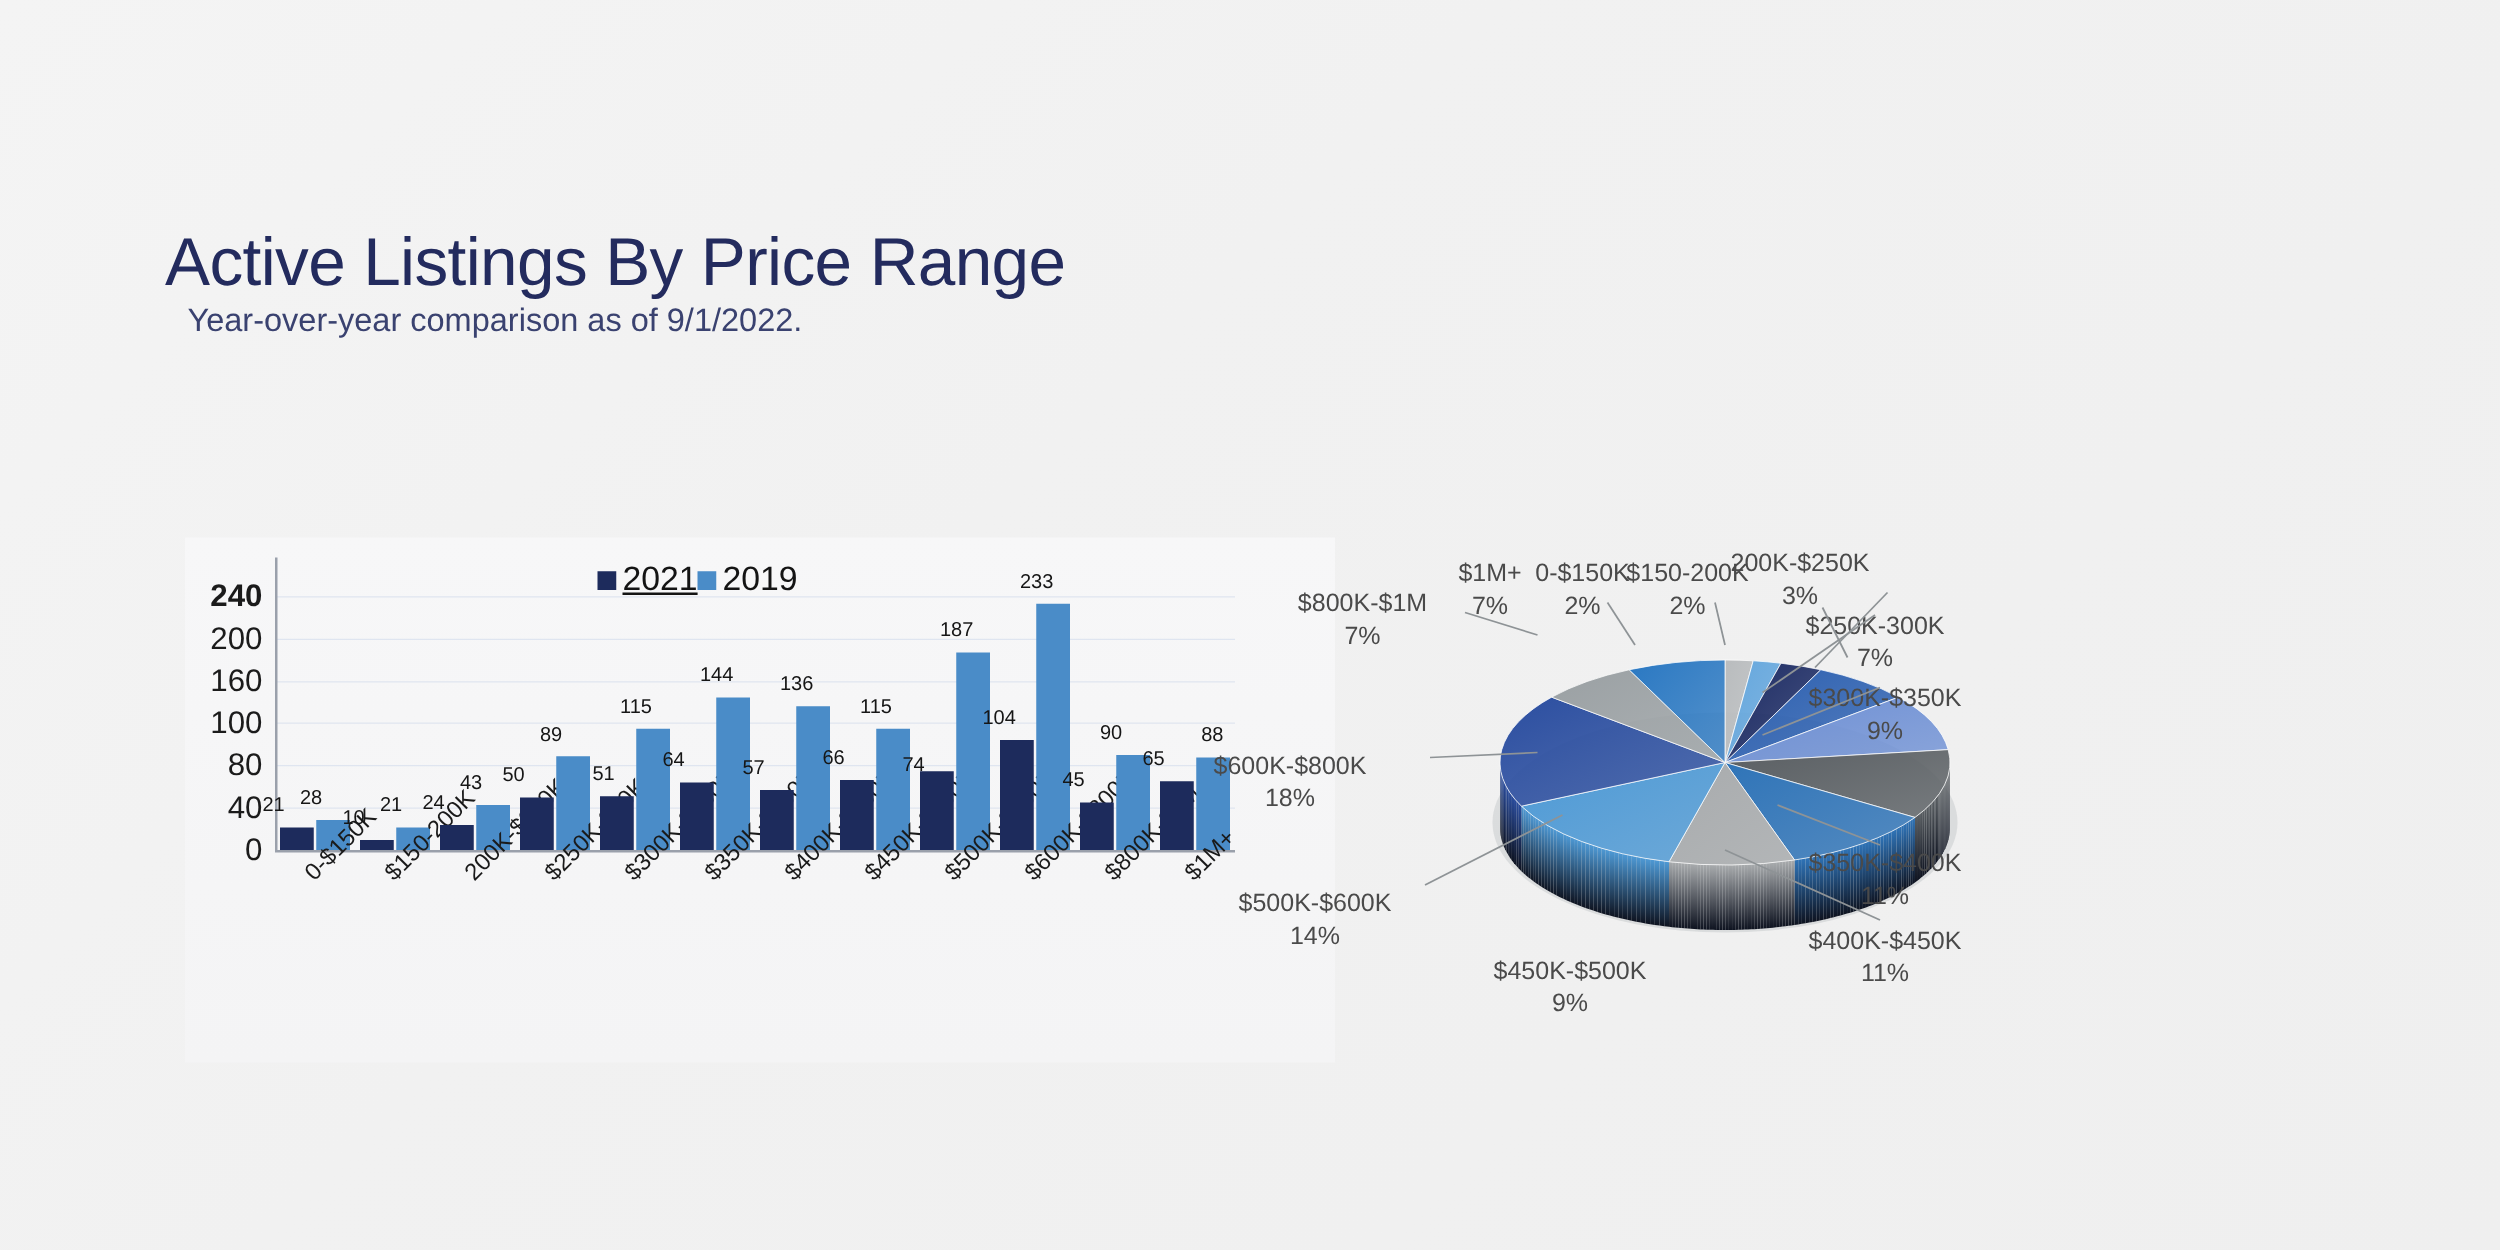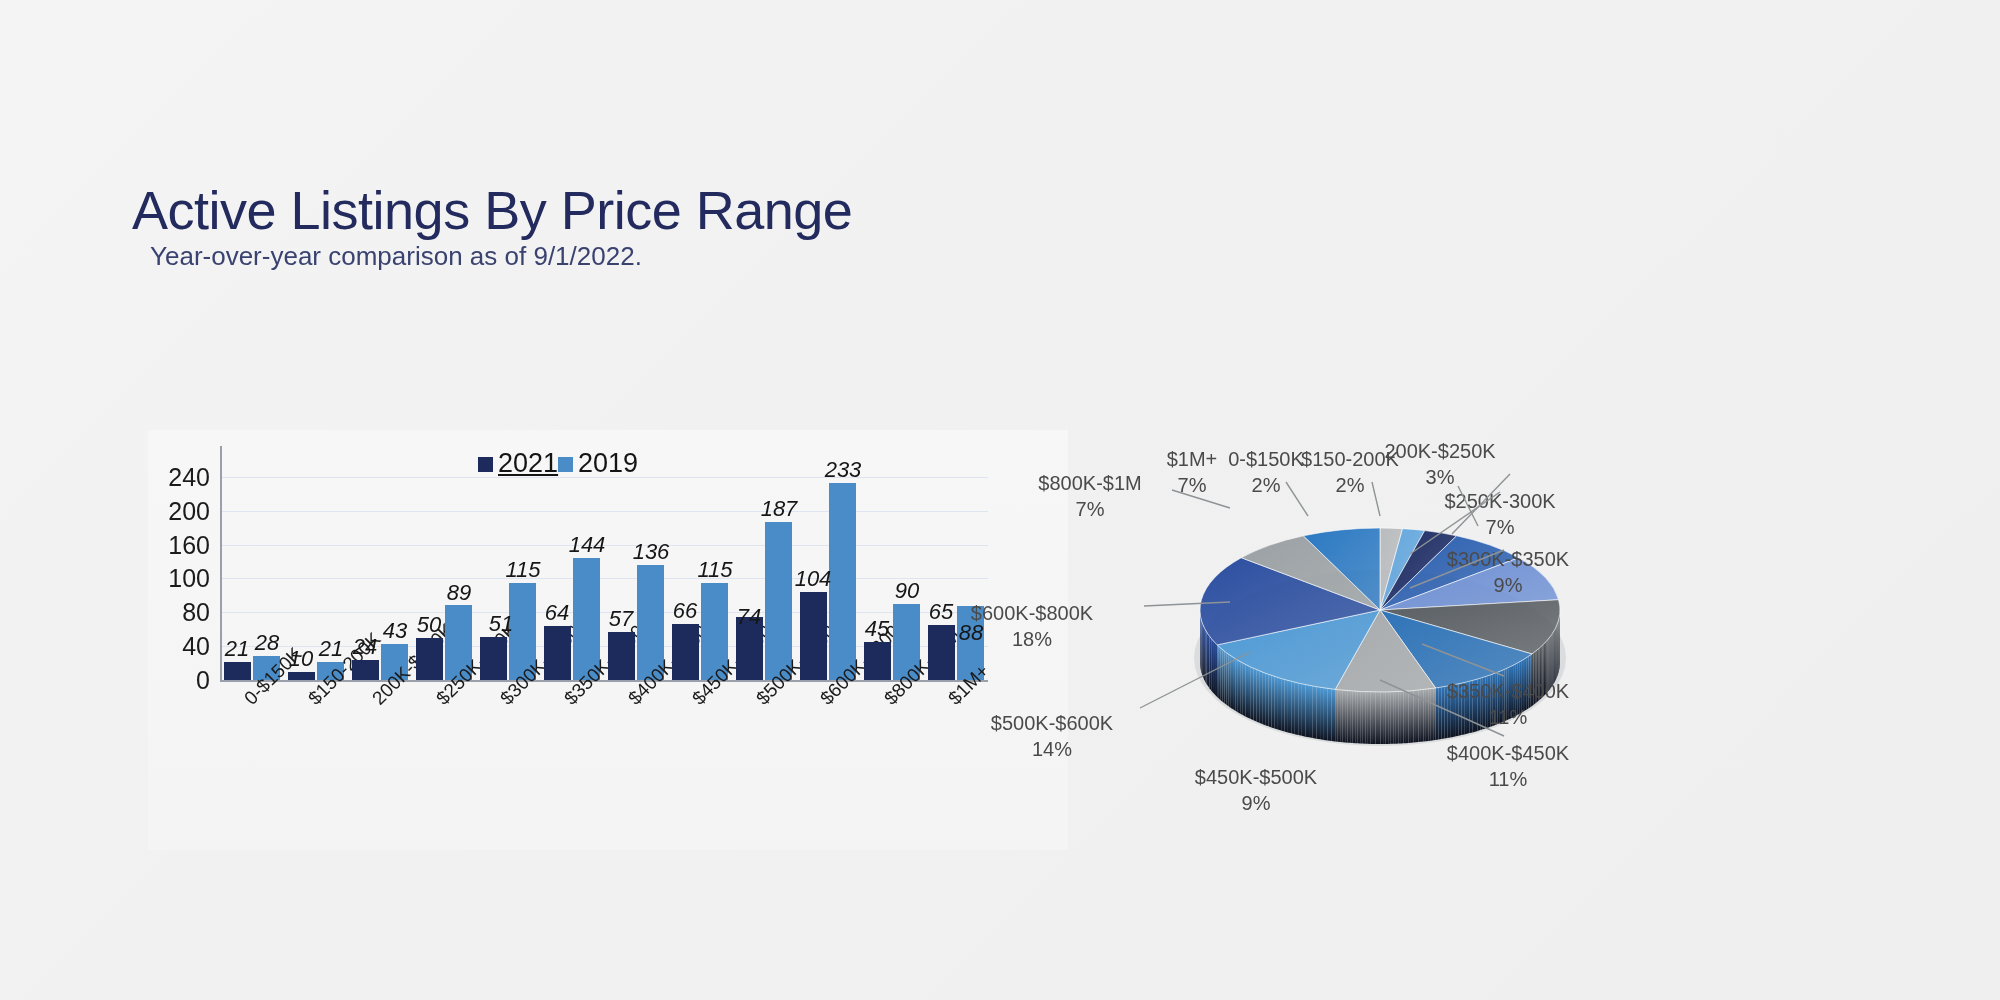--- a/index.html
+++ b/index.html
@@ -30,22 +30,22 @@
     background:linear-gradient(180deg,#f7f7f8 0%,#f4f4f5 100%);
   }
   #barplot{position:absolute;left:0;top:0;width:920px;height:420px;}
   .ylab{
     position:absolute;text-align:right;width:60px;
     font-size:25px;color:#1b1b1b;
   }
   .bar21{position:absolute;bottom:0;width:27px;background:#1d2b5c;}
   .bar22{position:absolute;bottom:0;width:27px;background:#4a8cc8;}
   .vlab{
-    position:absolute;font-size:22px;color:#161616;
-    text-align:center;width:54px;white-space:nowrap;font-style:italic;
+    position:absolute;font-size:16px;color:#161616;
+    text-align:left;width:54px;white-space:nowrap;
   }
   .xlab{
     position:absolute;font-size:19px;color:#1a1a1a;
     white-space:nowrap;transform-origin:left top;
     transform:rotate(-45deg);
   }
   .legitem{position:absolute;font-size:27px;color:#141414;white-space:nowrap;}
   .legsw{display:inline-block;width:15px;height:15px;vertical-align:middle;margin-right:5px;}
   .gridline{position:absolute;height:1px;background:#dfe5f0;left:0;}
   
@@ -71,21 +71,21 @@
       <div class="ylab" style="left: 2px; top: 202.154px;">40</div>
       <div class="gridline" style="top: 182.308px; left: 72px; width: 768px;"></div>
       <div class="ylab" style="left: 2px; top: 168.308px;">80</div>
       <div class="gridline" style="top: 148.462px; left: 72px; width: 768px;"></div>
       <div class="ylab" style="left: 2px; top: 134.462px;">100</div>
       <div class="gridline" style="top: 114.615px; left: 72px; width: 768px;"></div>
       <div class="ylab" style="left: 2px; top: 100.615px;">160</div>
       <div class="gridline" style="top: 80.7692px; left: 72px; width: 768px;"></div>
       <div class="ylab" style="left: 2px; top: 66.7692px;">200</div>
       <div class="gridline" style="top: 46.9231px; left: 72px; width: 768px;"></div>
-      <div class="ylab" style="left: 2px; top: 32.9231px;">240</div>
+      <div class="ylab" style="left: 2px; top: 32.9231px; font-weight: bold;">240</div>
       <div style="position: absolute; width: 2px; background: rgb(154, 160, 171); left: 72px; top: 16px; height: 234px;"></div>
       <div style="position: absolute; height: 2px; background: rgb(154, 160, 171); left: 72px; top: 250px; width: 768px;"></div>
       <div class="bar21" style="left: 76px; height: 17.7692px; top: 232.231px; bottom: auto; background: rgb(29, 43, 92);"></div>
       <div class="bar22" style="left: 105px; height: 23.6923px; top: 226.308px; bottom: auto; background: rgb(74, 140, 200);"></div>
       <div class="vlab" style="left: 62px; top: 206.231px;">21</div>
       <div class="vlab" style="left: 92px; top: 200.308px;">28</div>
       <div class="xlab" style="left: 92px; top: 264px;">0-$150K</div>
       <div class="bar21" style="left: 140px; height: 8.46154px; top: 241.538px; bottom: auto; background: rgb(29, 43, 92);"></div>
       <div class="bar22" style="left: 169px; height: 17.7692px; top: 232.231px; bottom: auto; background: rgb(74, 140, 200);"></div>
       <div class="vlab" style="left: 126px; top: 215.538px;">10</div>
@@ -132,21 +132,21 @@
       <div class="vlab" style="left: 668px; top: 26.8462px;">233</div>
       <div class="xlab" style="left: 668px; top: 264px;">$600K-$800K</div>
       <div class="bar21" style="left: 716px; height: 38.0769px; top: 211.923px; bottom: auto; background: rgb(29, 43, 92);"></div>
       <div class="bar22" style="left: 745px; height: 76.1538px; top: 173.846px; bottom: auto; background: rgb(74, 140, 200);"></div>
       <div class="vlab" style="left: 702px; top: 185.923px;">45</div>
       <div class="vlab" style="left: 732px; top: 147.846px;">90</div>
       <div class="xlab" style="left: 732px; top: 264px;">$800K-$1M</div>
       <div class="bar21" style="left: 780px; height: 55px; top: 195px; bottom: auto; background: rgb(29, 43, 92);"></div>
       <div class="bar22" style="left: 809px; height: 74.4615px; top: 175.538px; bottom: auto; background: rgb(74, 140, 200);"></div>
       <div class="vlab" style="left: 766px; top: 169px;">65</div>
-      <div class="vlab" style="left: 796px; top: 149.538px; margin-top: 40px;">88</div>
+      <div class="vlab" style="left: 813px; top: 149.538px;">88</div>
       <div class="xlab" style="left: 796px; top: 264px;">$1M+</div>
       <div class="legitem" style="left: 330px; top: 18px; text-decoration: underline;"><span class="legsw" style="background:#1d2b5c"></span><span>2021</span></div>
       <div class="legitem" style="left: 410px; top: 18px;"><span class="legsw" style="background:#4a8cc8"></span><span>2019</span></div>
     </div>
 </div>
 
 <div id="piewrap">
   <svg id="piesvg" width="880" height="430">
       <defs>
         <linearGradient id="pg0" x1="0" y1="0" x2="1" y2="1">

